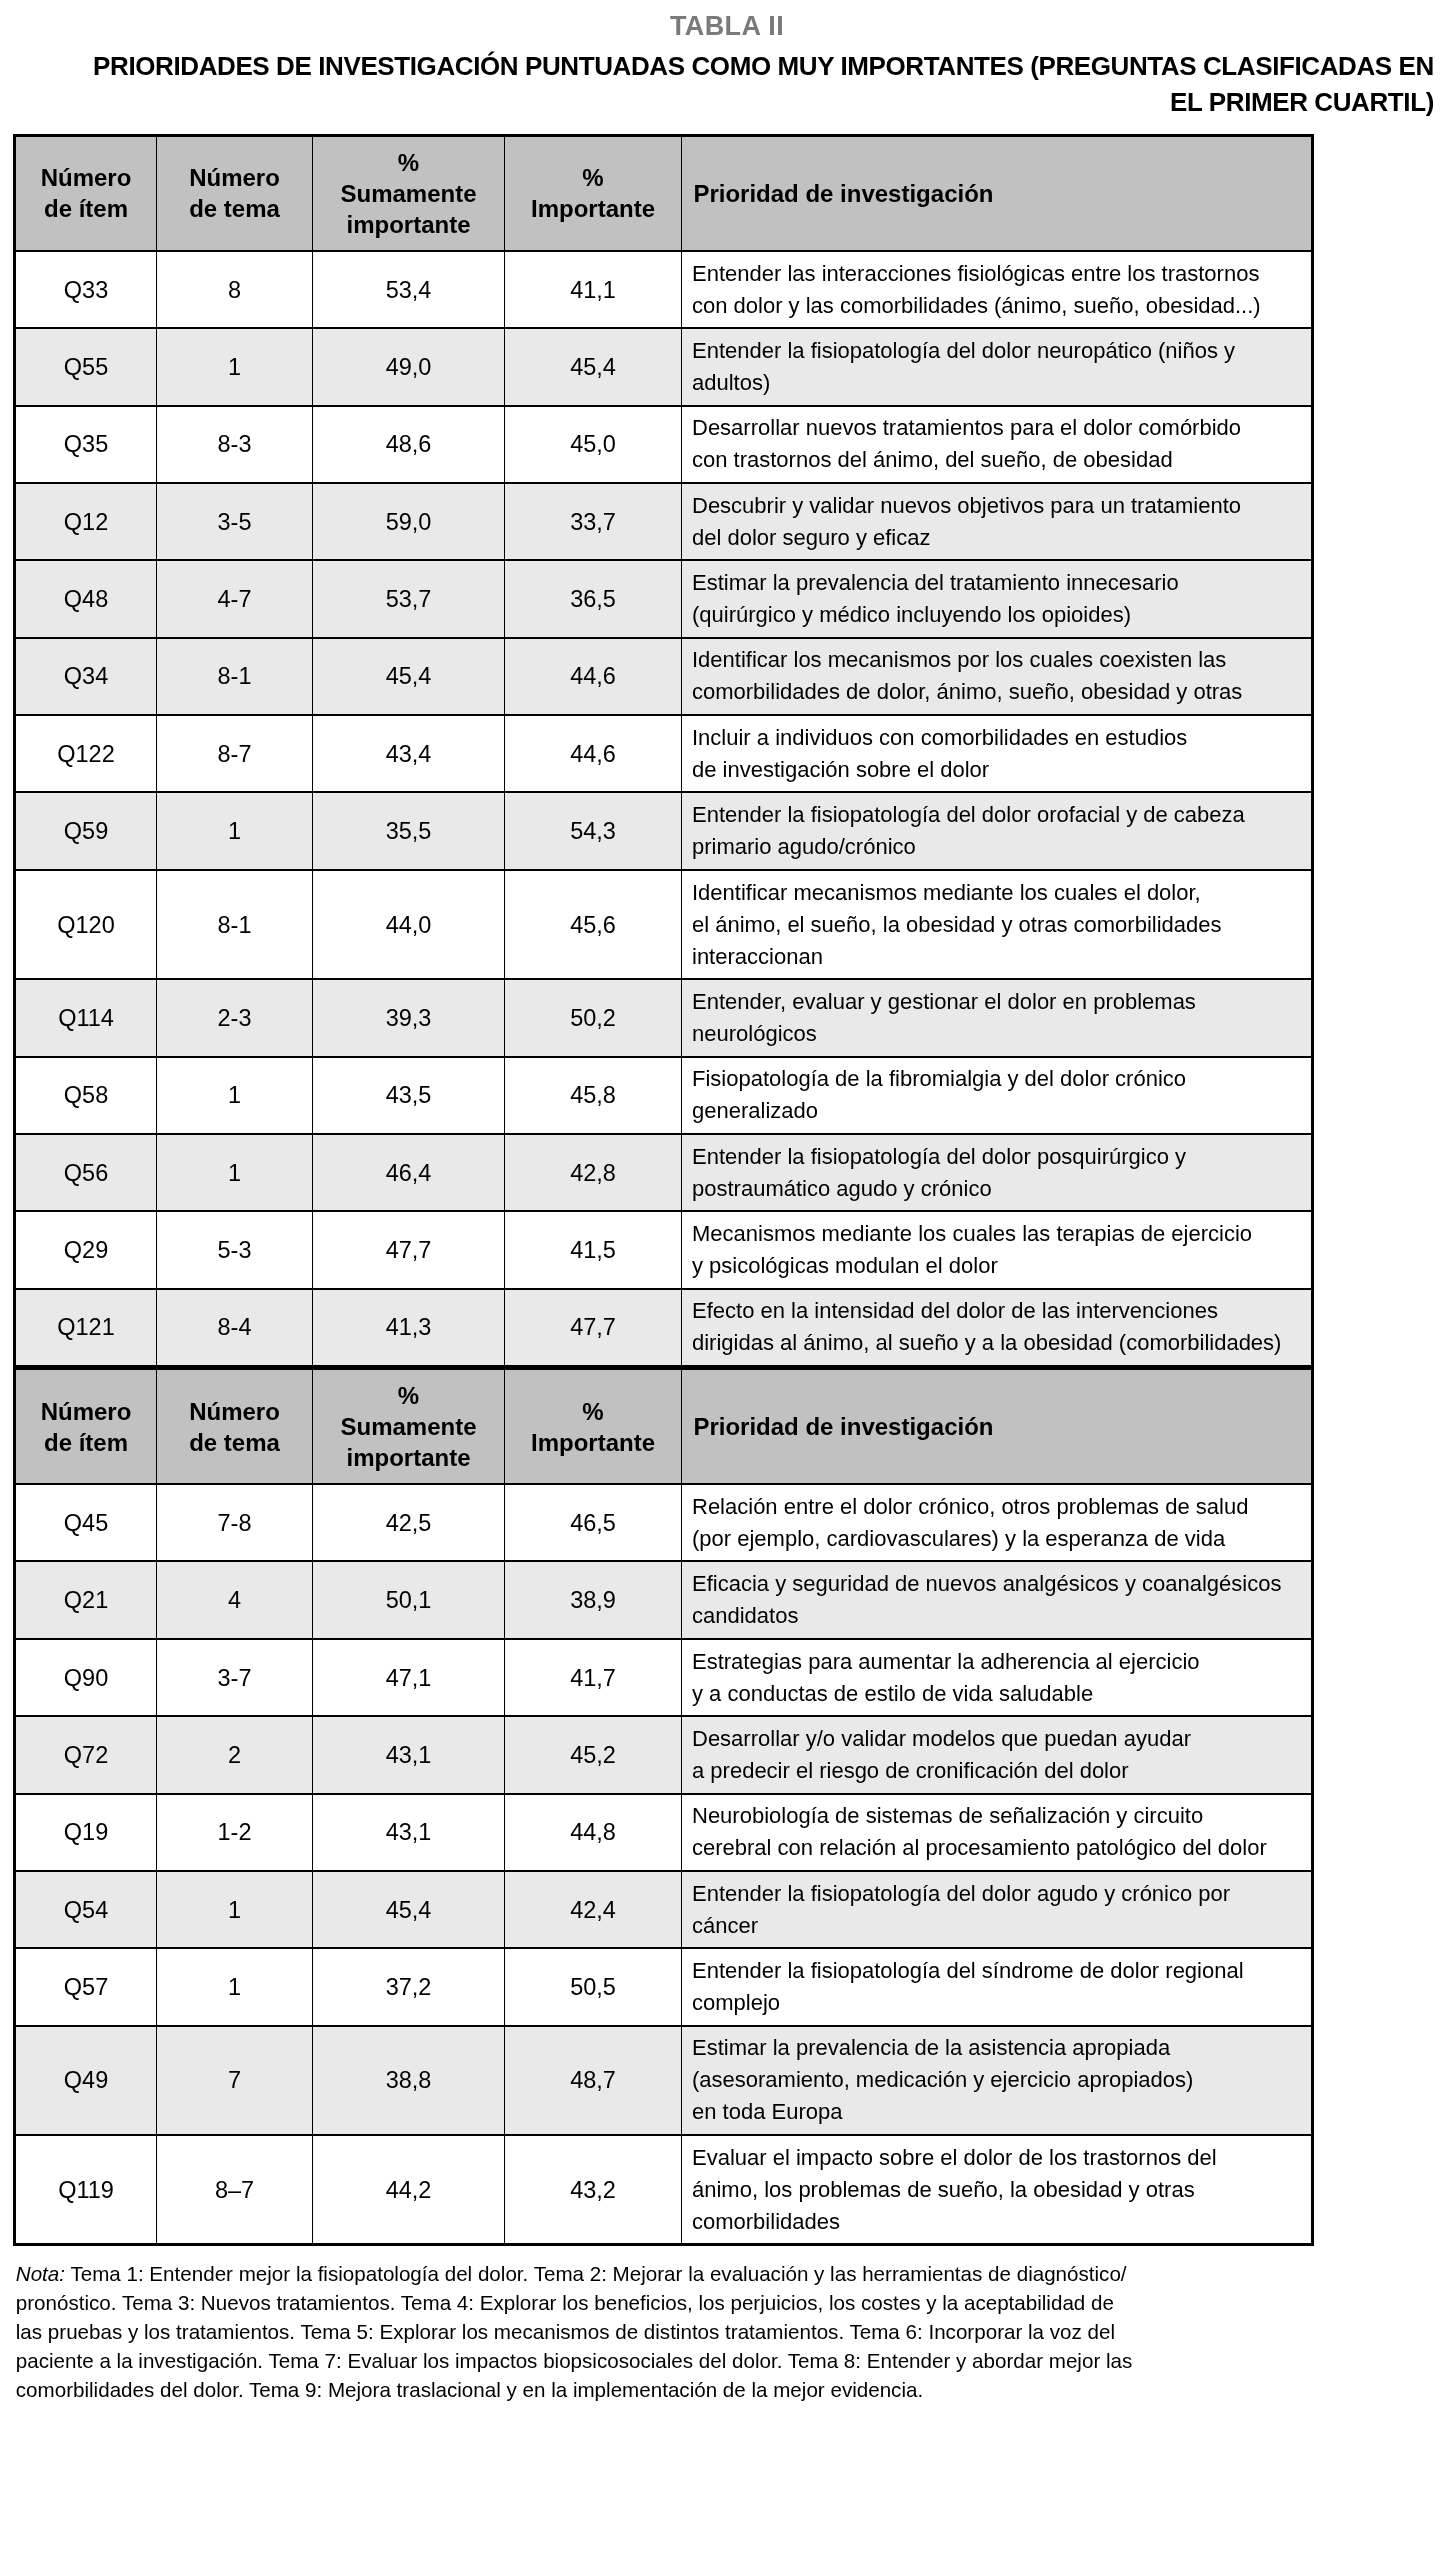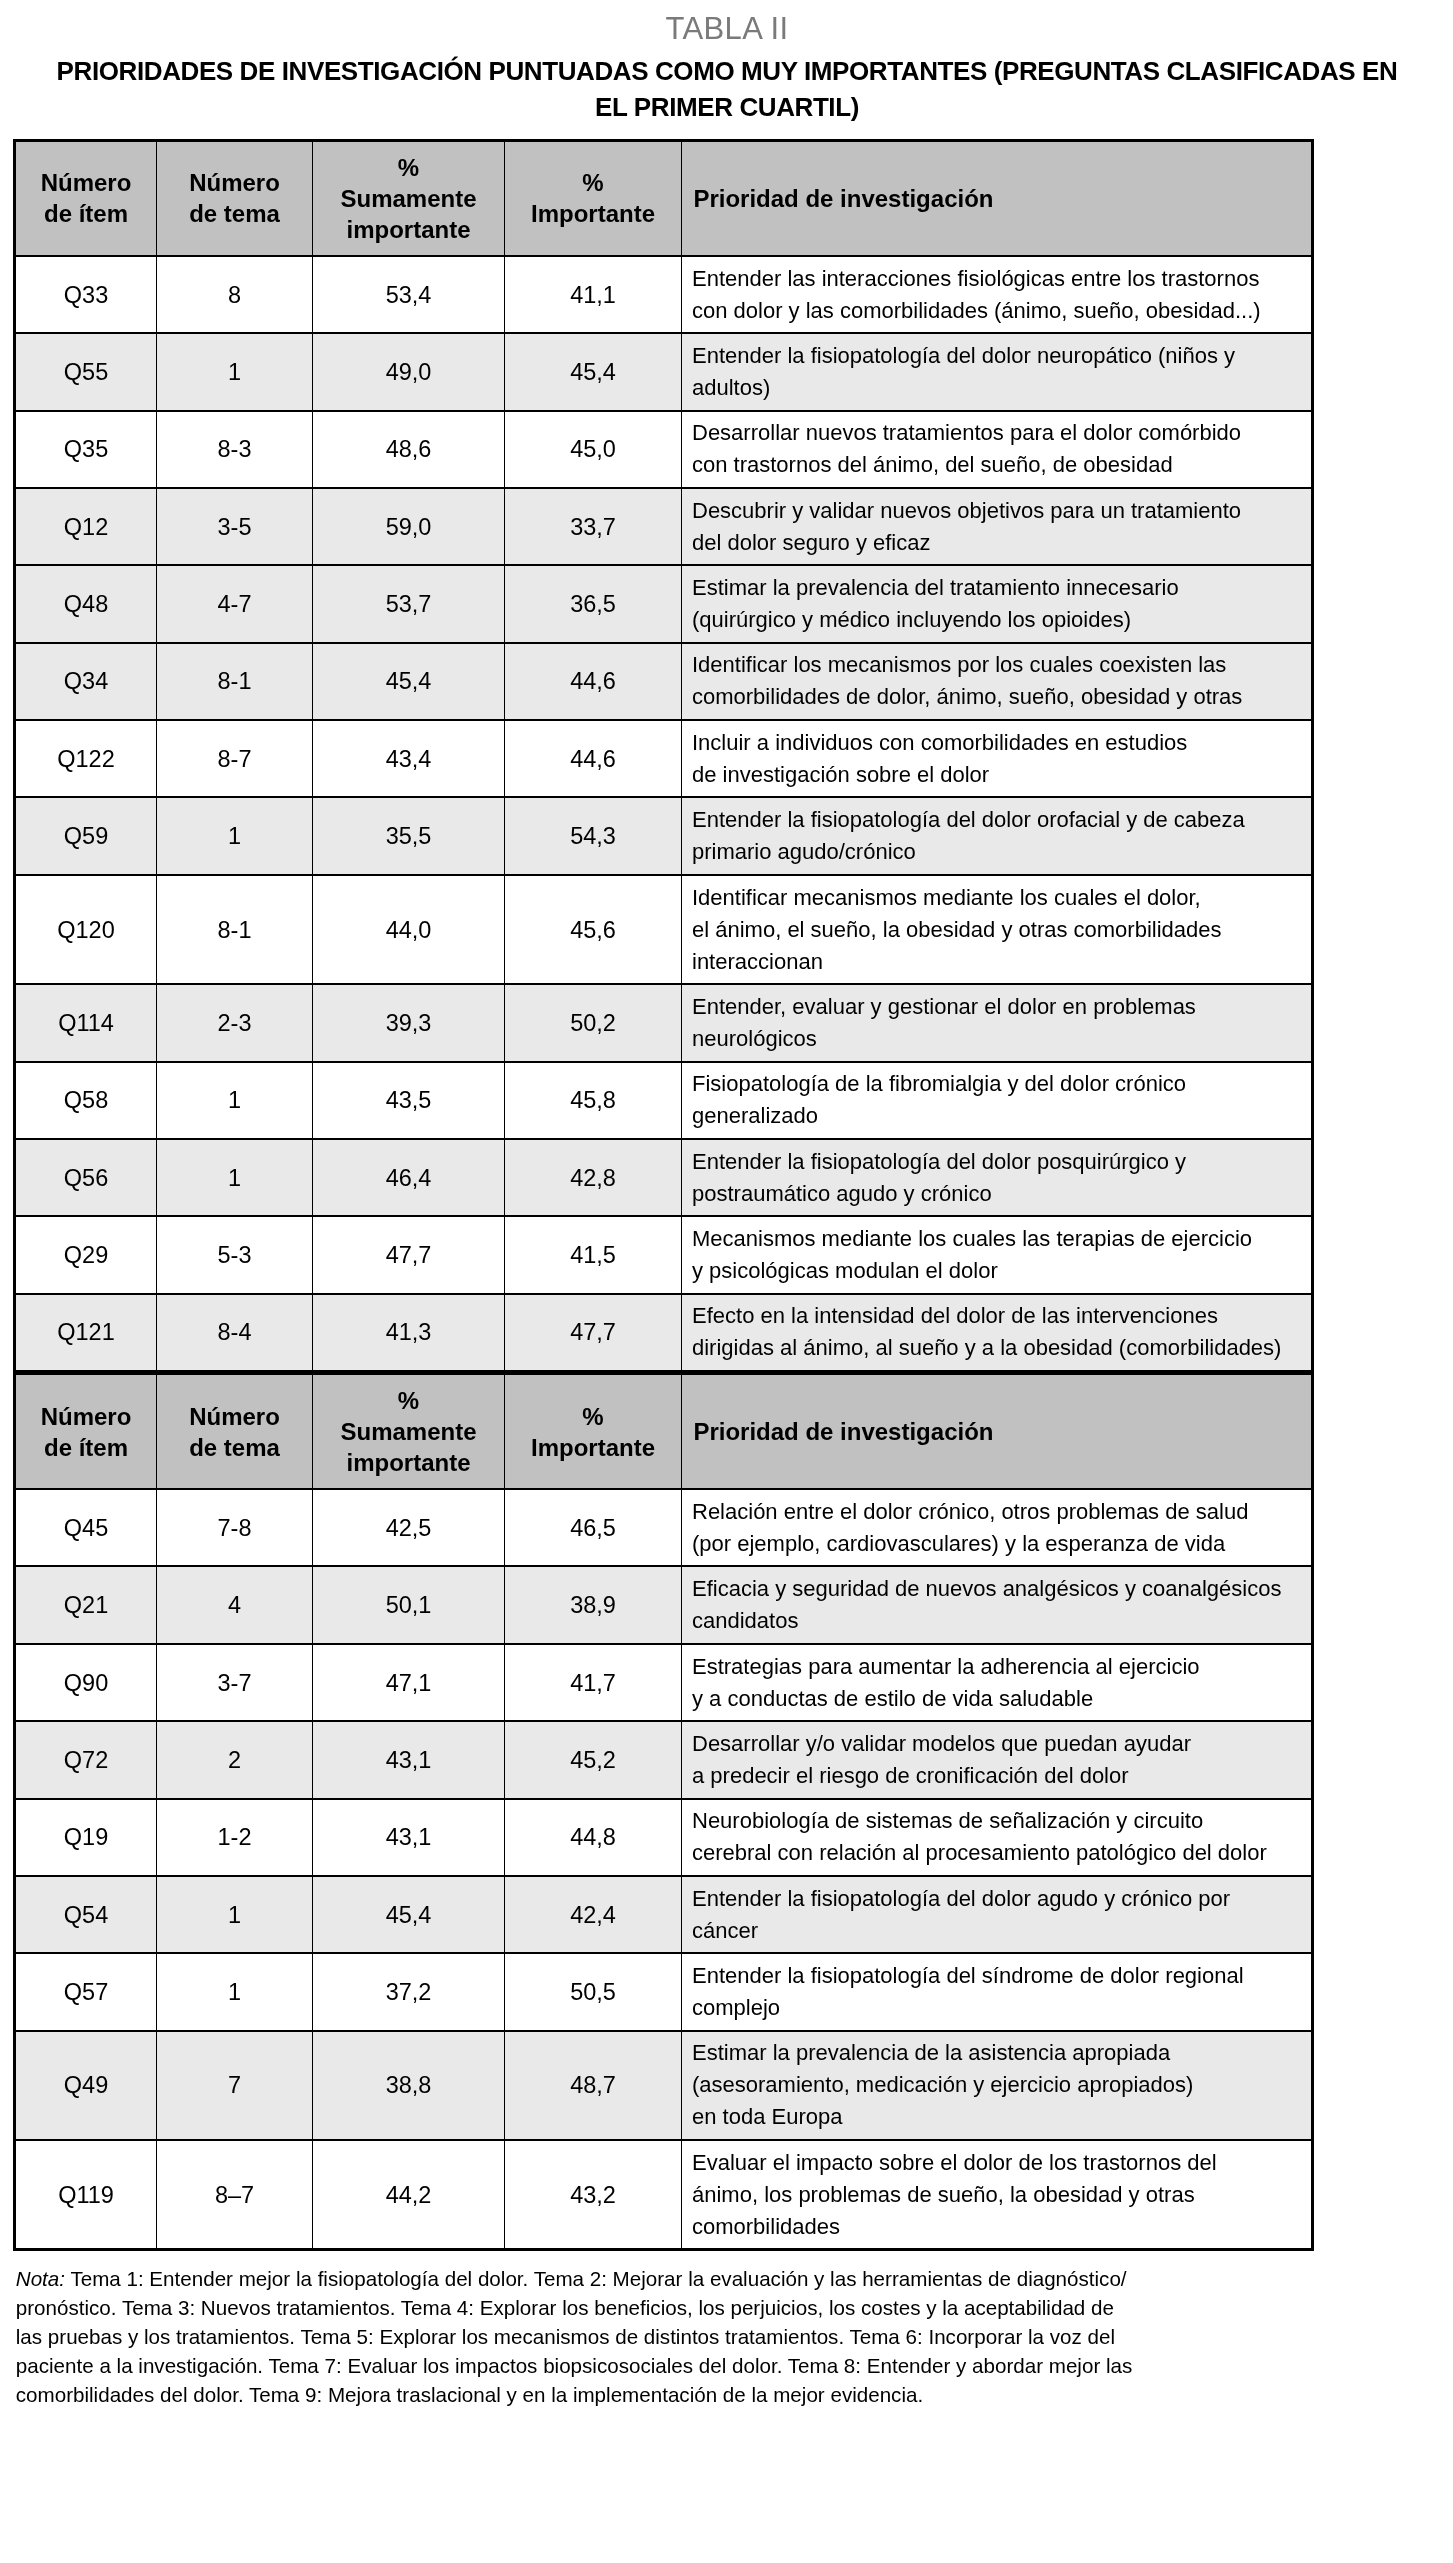--- a/index.html
+++ b/index.html
@@ -12,28 +12,28 @@
     height: 2563px;
     overflow: hidden;
     font-family: "Liberation Sans", sans-serif;
     color: #000000;
   }
   .page {
     padding: 7.1px 12px 0 13px;
   }
   .title {
     text-align: center;
-    font-size: 31px;
-    font-weight: normal;
+    font-size: 27px;
+    font-weight: bold;
     color: #7a7a7a;
     letter-spacing: 0.4px;
     margin: 4.3px 0 7.1px 0;
   }
   .subtitle {
-    text-align: center;
+    text-align: right;
     font-size: 26px;
     font-weight: 600;
     letter-spacing: -0.4px;
     line-height: 1.35;
     white-space: pre-line;
     margin: 0 7.1px 14.2px 7.1px;
   }
   table.priorities {
     border-collapse: collapse;
     table-layout: fixed;

